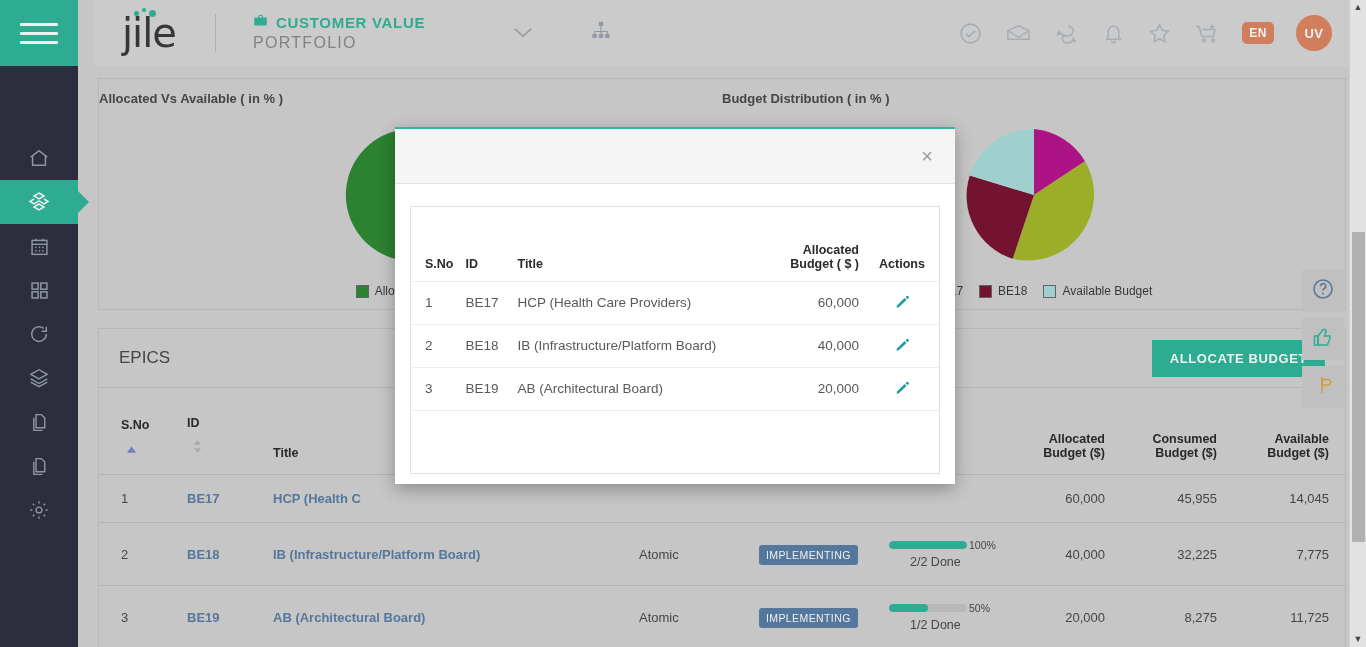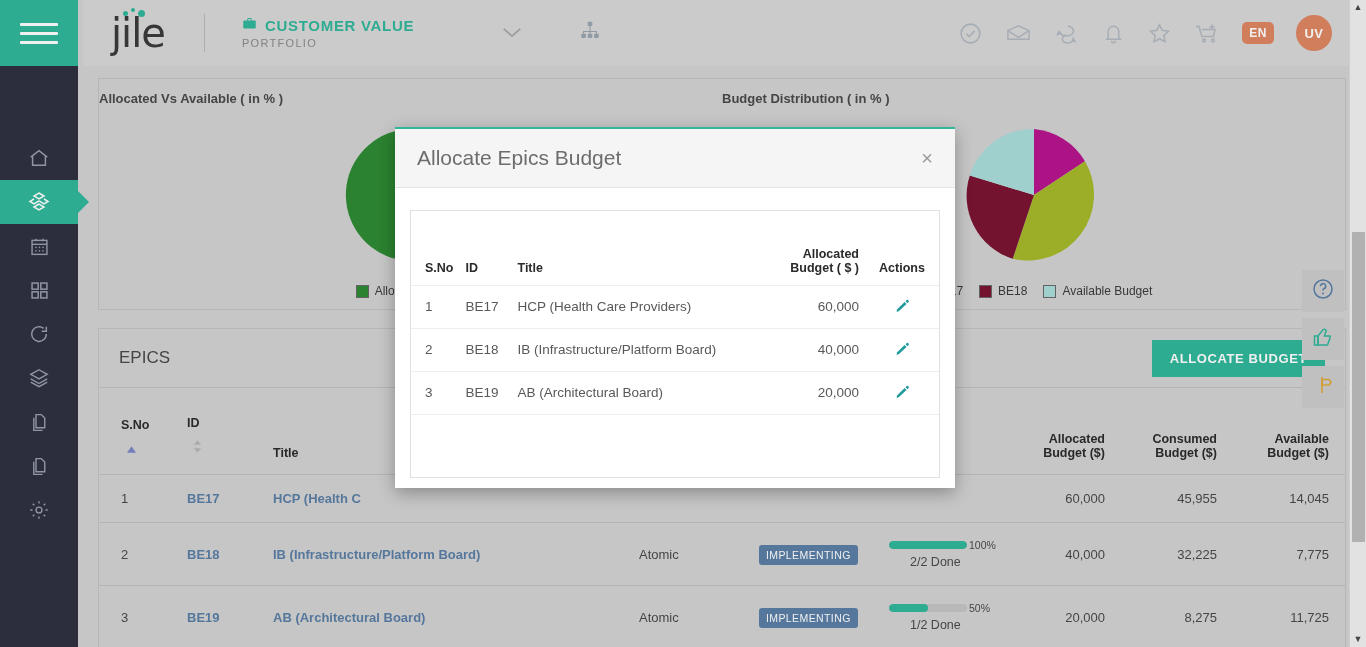--- a/index.html
+++ b/index.html
@@ -33,21 +33,21 @@
   .side-item.active { background: #31b79b; }
   .side-item.active::after {
     content: ""; position: absolute; right: -11px; top: 50%;
     transform: translateY(-50%);
     border-top: 11px solid transparent; border-bottom: 11px solid transparent;
     border-left: 11px solid #31b79b;
   }
 
   
   #topbar {
-    position: absolute; left: 83px; top: 0; right: 0; height: 66px;
+    position: absolute; left: 94px; top: 0; right: 0; height: 66px;
     background: #d8d8d8; z-index: 25;
     display: flex; align-items: center; gap: 17px;
   }
   #logo {
     font-family: "DejaVu Sans", sans-serif;
     font-size: 40px; color: #3b3b3b; margin-left: 28px;
     letter-spacing: -1px; position: relative; font-weight: 400;
   }
   .logo-dots { position: absolute; left: 12px; top: -1px; }
   .logo-dots i {
@@ -55,21 +55,21 @@
     position: absolute;
   }
   .logo-sep {
     width: 1px; height: 38px; background: #b9b9b9; margin: 0 20px 0 22px;
   }
   #ctx { line-height: 1.15; }
   #ctx-title {
     color: #31b79b; font-size: 15px; font-weight: bold; letter-spacing: .7px;
     display: flex; align-items: center; gap: 8px;
   }
-  #ctx-sub { color: #8b8b8b; font-size: 11px; letter-spacing: 1.3px; margin-top: 3px; }
+  #ctx-sub { color: #8b8b8b; font-size: 16px; letter-spacing: 1.3px; margin-top: 3px; }
   .caret-dn { margin-left: 70px; color: #a5a5a5; font-size: 18px; }
   .org-icon { margin-left: 38px; }
   #topicons { margin-left: auto; display: flex; align-items: center; gap: 22px; padding-right: 34px; }
   .tbtn { color: #b1b8c0; display: flex; align-items: center; }
   #lang {
     background: #df8662; color: #fff; font-size: 12px; font-weight: bold;
     border-radius: 5px; padding: 4px 7px; letter-spacing: .5px;
   }
   #avatar {
     width: 36px; height: 36px; border-radius: 50%; background: #df8662;
@@ -584,21 +584,20 @@
 <div id="vscroll">
   <div class="arw">▲</div>
   <div id="vthumb"></div>
   <div class="arw" style="position:absolute;bottom:0;width:100%;">▼</div>
 </div>
 
 <div id="backdrop"></div>
 
 <div id="modal">
   <div id="modal-head">
-    <div id="modal-title">Allocate Epics Budget</div>
     <button id="modal-close">×</button>
   </div>
 
   <div id="modal-body">
     <div id="inner-panel">
       <table class="mt">
         <thead>
           <tr>
             <th class="mt-sno">S.No</th>
             <th class="mt-id">ID</th>

